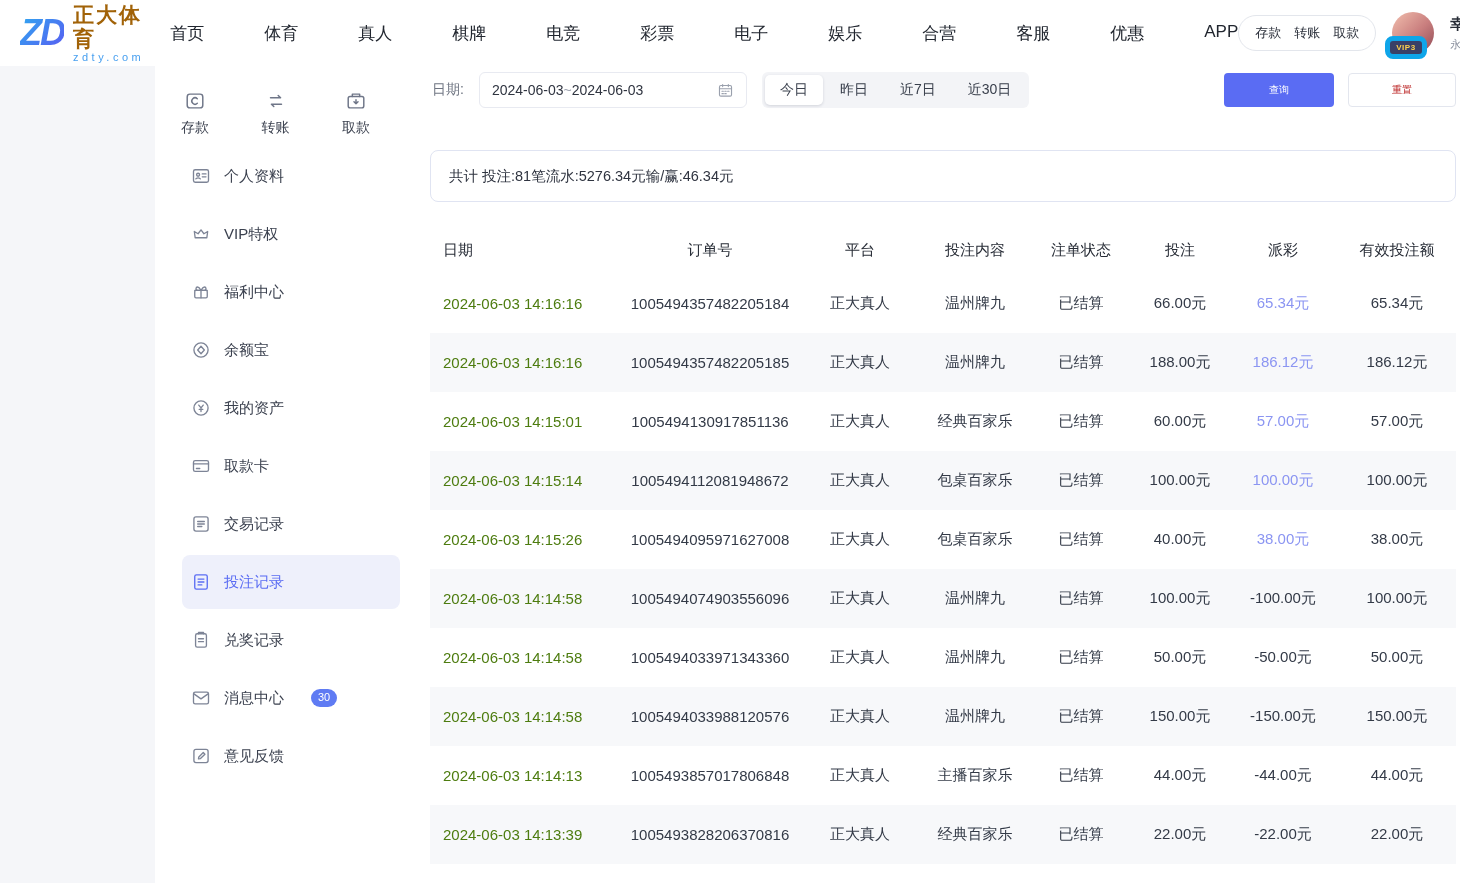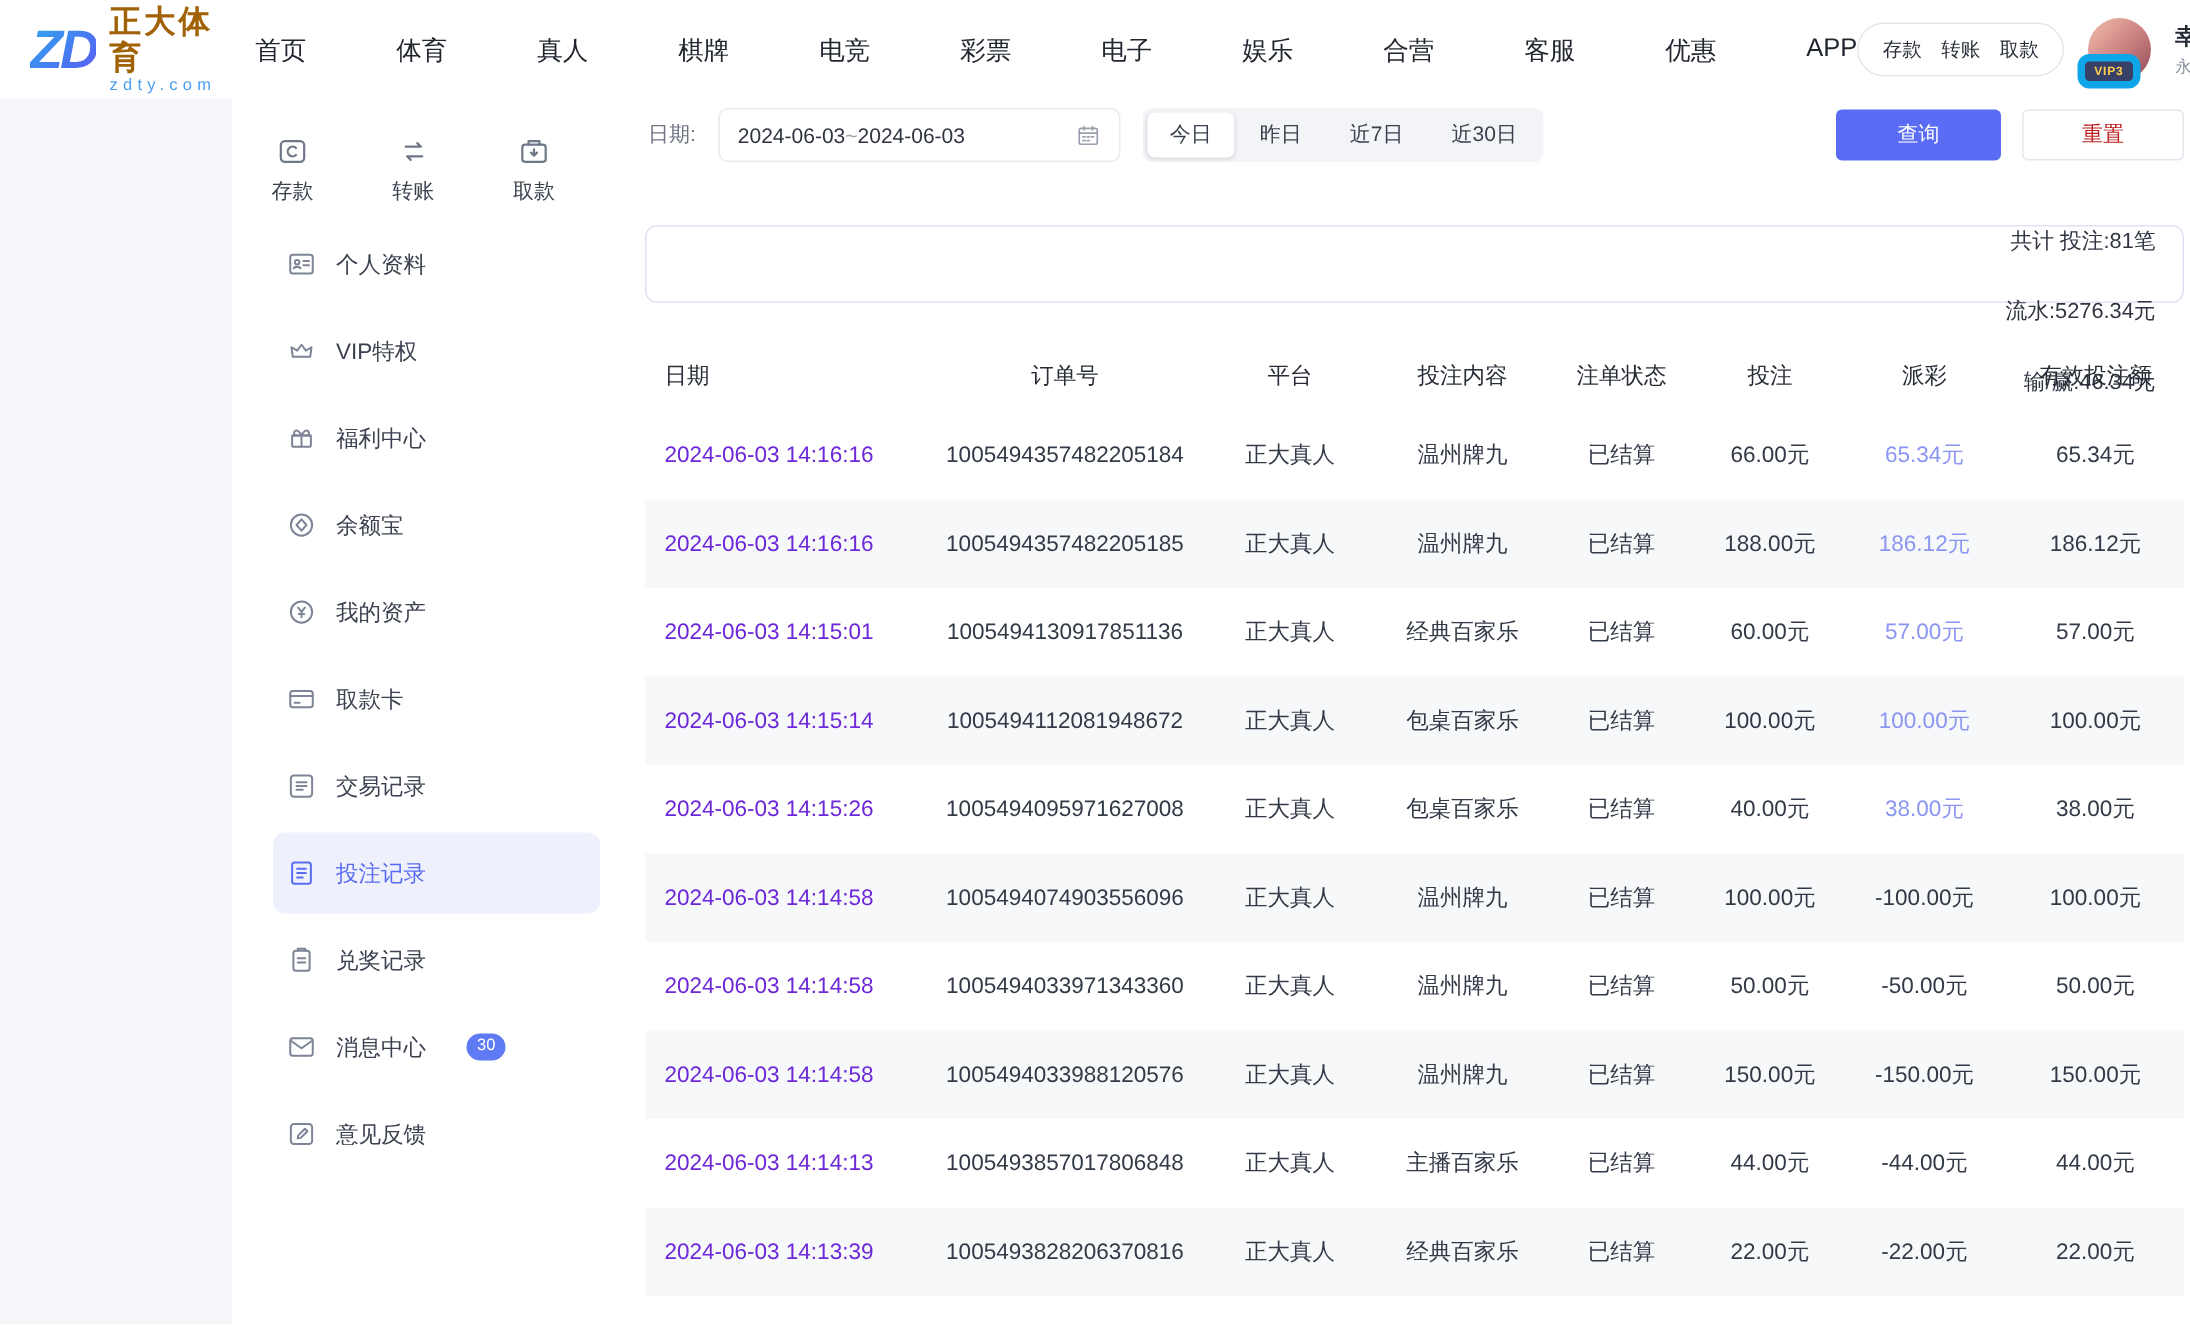--- a/index.html
+++ b/index.html
@@ -110,45 +110,45 @@
     padding: 6px 15px; font-size: 14px; color: #3a404d;
     border: none; background: transparent; border-radius: 5px; cursor: pointer;
     font-family: inherit; white-space: nowrap;
   }
   .range-group .range-btn.active {
     background: #fff; box-shadow: 0 1px 3px rgba(20,30,60,.15); font-weight: 500;
   }
 
   .filter-buttons { margin-left: auto; display: flex; gap: 14px; }
   .btn {
-    height: 34px; border-radius: 4px; font-size: 14px; cursor: pointer;
+    height: 34px; border-radius: 4px; font-size: 10px; cursor: pointer;
     font-family: inherit;
   }
   .btn-query { width: 110px; background: #5a6cf3; color: #fff; border: none; }
   .btn-reset { width: 108px; background: #fff; color: #b91c1c; border: 1px solid #e3e6ee; }
 
   .summary-bar {
     margin-top: 42px;
     border: 1px solid #e0e4f2; border-radius: 8px;
-    height: 52px; display: flex; align-items: flex-end; gap: 28px;
-    padding: 0 18px; font-size: 14.5px; color: #2f3440; flex-direction: column;
+    height: 52px; display: flex; align-items: center; 
+    padding: 0 18px; font-size: 14.5px; color: #2f3440;
   }
 
   
   .table { margin-top: 24px; }
   .thead, .trow {
     display: grid;
     grid-template-columns: 190px 180px 120px 110px 102px 96px 110px 1fr;
     align-items: center;
   }
   .thead { height: 48px; font-size: 15px; color: #272c36; font-weight: 500; }
   .trow { height: 59px; font-size: 15px; color: #333a47; }
   .trow:nth-child(even) { background: #f7f8fa; }
   .th, .td { text-align: center; white-space: nowrap; overflow: hidden; }
-  .th-date, .td-date { text-align: left; padding-left: 13px; color: #6d28d9; }
+  .th-date, .td-date { text-align: left; padding-left: 13px; color: #4d7c0f; }
   .th-date { color: #272c36; }
   .td-payout.win { color: #8b95f2; }
 </style>
 </head>
 <body>
 
 <header class="topbar">
   <div class="logo">
     <span class="logo-mark">ZD</span>
     <span class="brand-text">

